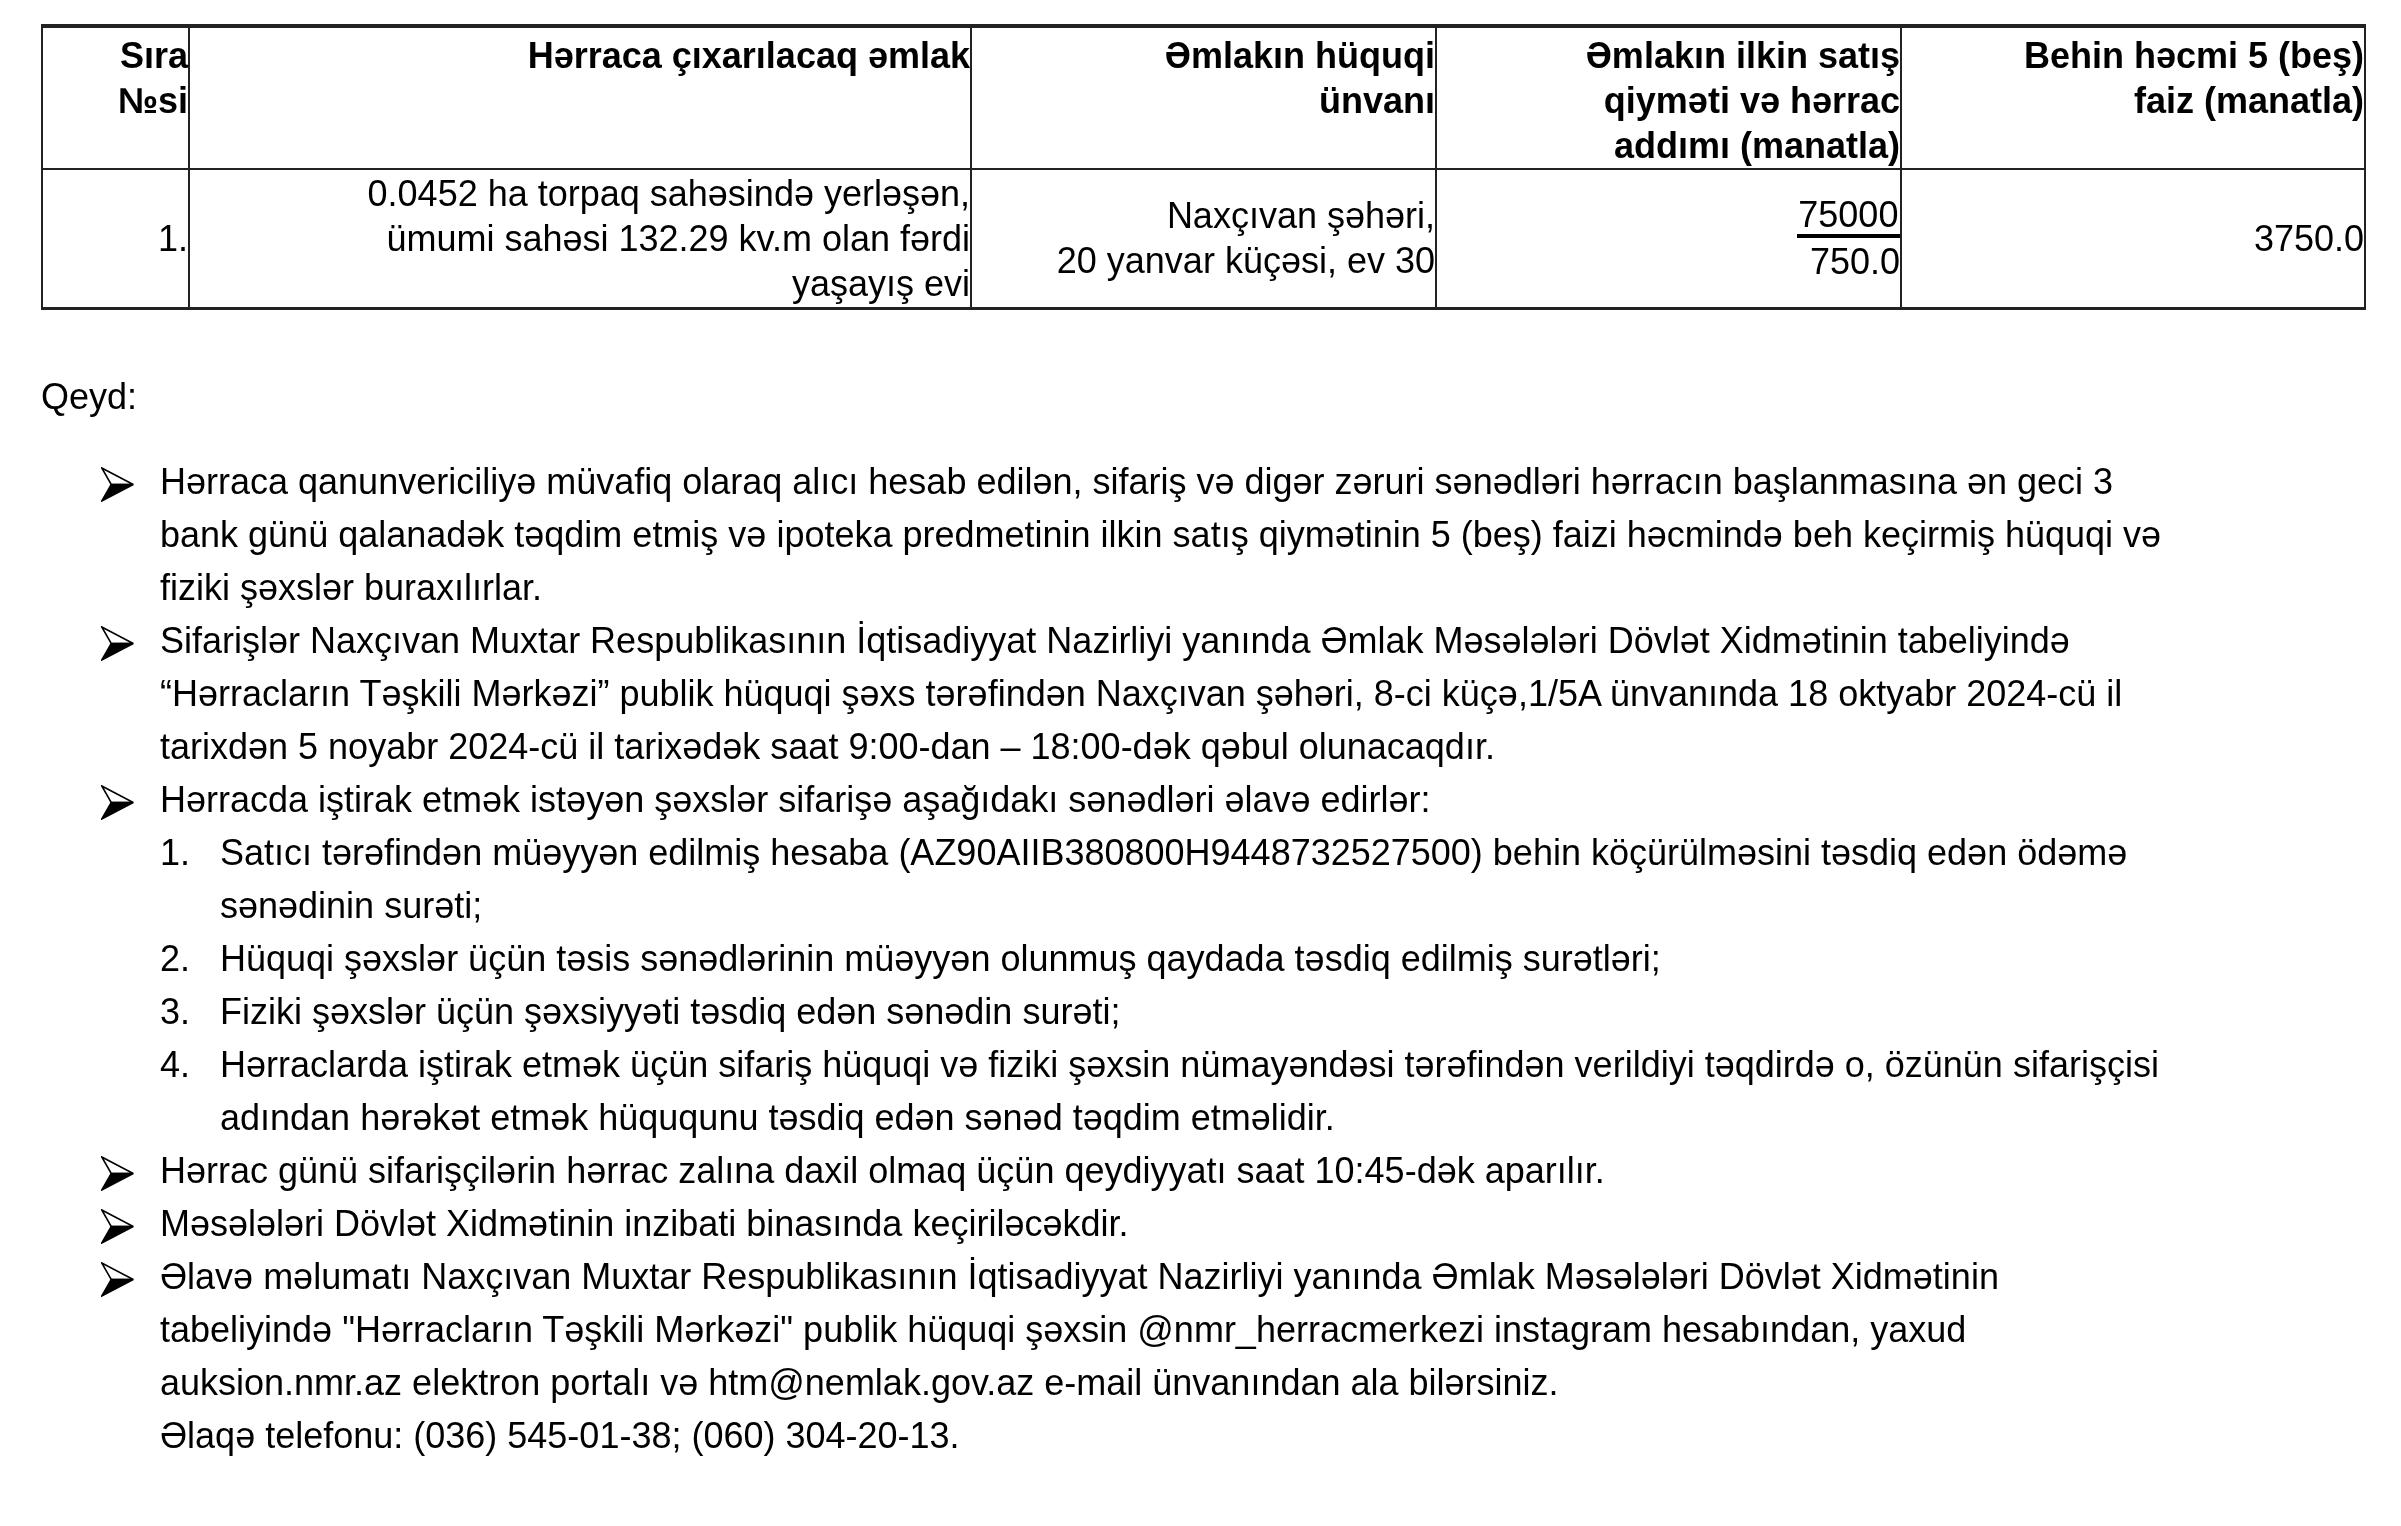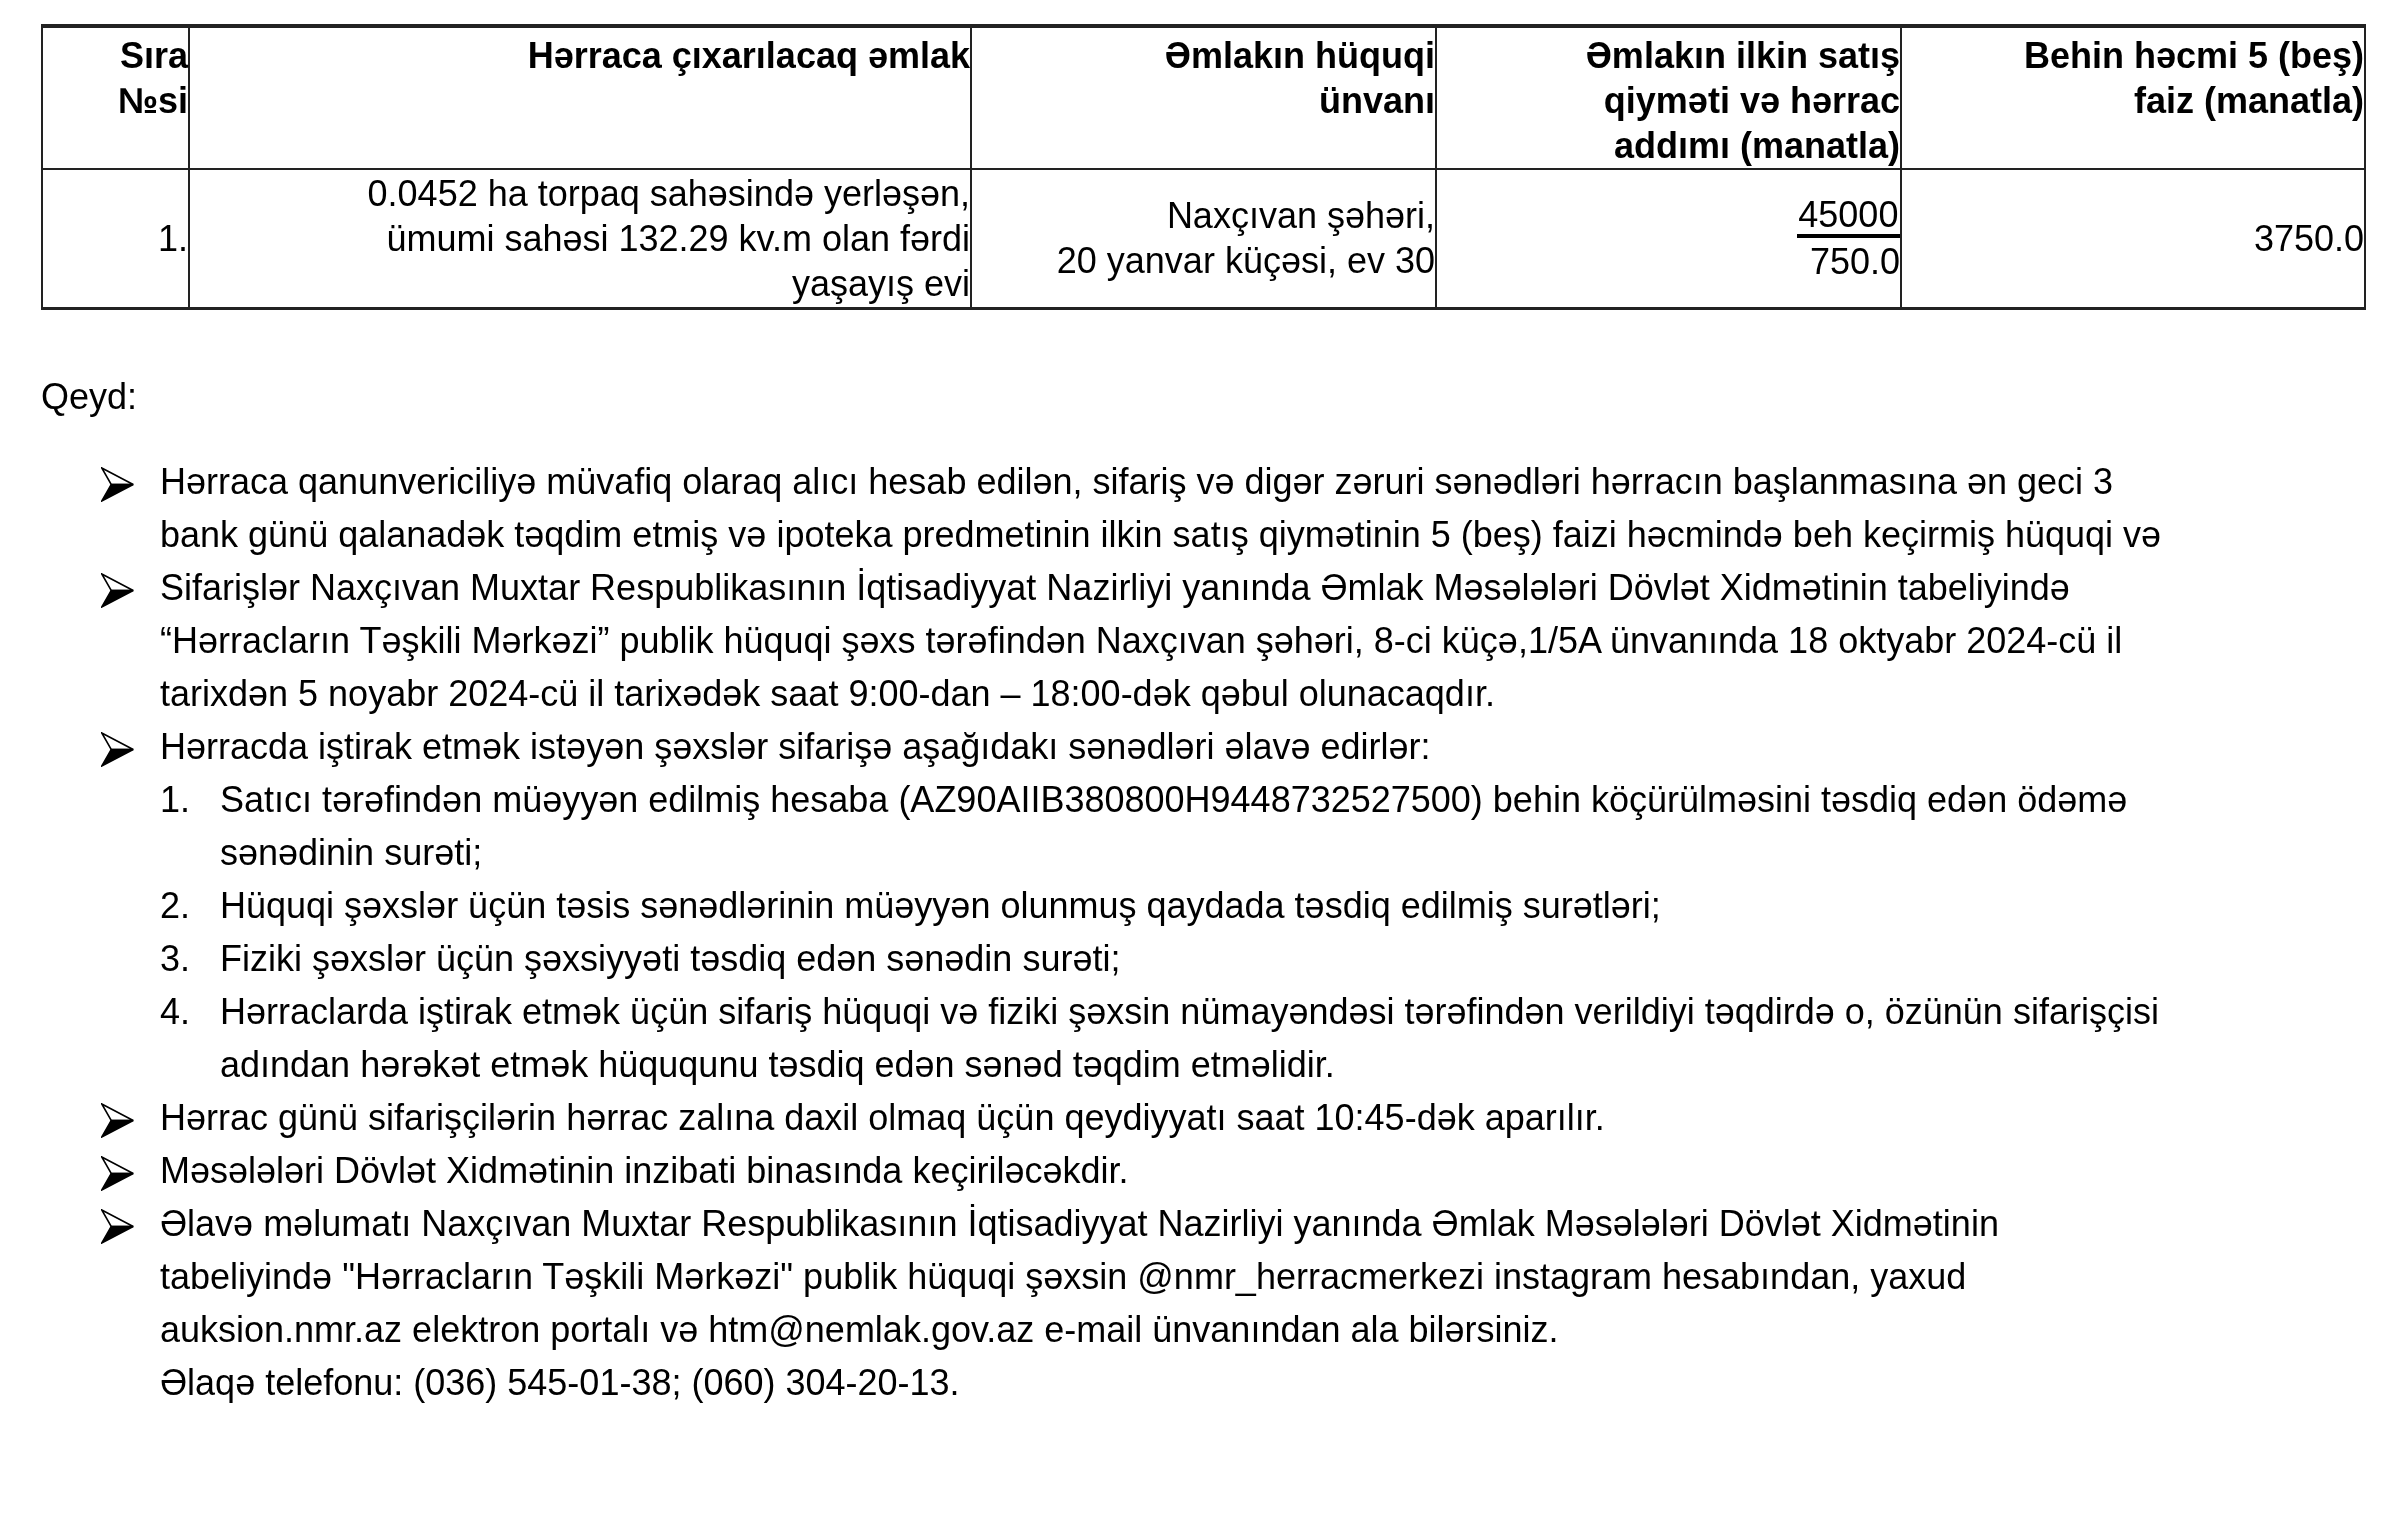--- a/index.html
+++ b/index.html
@@ -81,38 +81,39 @@
     <td>
       <span class="cell-line">0.0452 ha torpaq sahəsində yerləşən,</span>
       <span class="cell-line">ümumi sahəsi 132.29 kv.m olan fərdi</span>
       <span class="cell-line">yaşayış evi</span>
     </td>
     <td>
       <span class="cell-line">Naxçıvan şəhəri,</span>
       <span class="cell-line">20 yanvar küçəsi, ev 30</span>
     </td>
     <td>
-      <span class="price-top">45000</span>
+      <span class="price-top">75000</span>
       <span class="price-bottom">750.0</span>
     </td>
     <td>3750.0</td>
   </tr>
 </tbody>
   </table>
 
 <div class="qeyd">Qeyd:</div>
 
 <div class="notes" id="notes">
     <div class="bullet">
       <span class="arrow"><svg viewBox="0 0 42 44" width="33" height="35">
           <polygon points="1,1 41,22 13,22" fill="#ffffff" stroke="#000" stroke-width="2"></polygon>
           <polygon points="13,22 41,22 1,43" fill="#000" stroke="#000" stroke-width="2"></polygon>
         </svg></span>
       <span class="ln">Hərraca qanunvericiliyə müvafiq olaraq alıcı hesab edilən, sifariş və digər zəruri sənədləri hərracın başlanmasına ən geci 3</span>
       <span class="ln">bank günü qalanadək təqdim etmiş və ipoteka predmetinin ilkin satış qiymətinin 5 (beş) faizi həcmində beh keçirmiş hüquqi və</span>
+      <span class="ln">fiziki şəxslər buraxılırlar.</span>
     </div>
     <div class="bullet">
       <span class="arrow"><svg viewBox="0 0 42 44" width="33" height="35">
           <polygon points="1,1 41,22 13,22" fill="#ffffff" stroke="#000" stroke-width="2"></polygon>
           <polygon points="13,22 41,22 1,43" fill="#000" stroke="#000" stroke-width="2"></polygon>
         </svg></span>
       <span class="ln">Sifarişlər Naxçıvan Muxtar Respublikasının İqtisadiyyat Nazirliyi yanında Əmlak Məsələləri Dövlət Xidmətinin tabeliyində</span>
       <span class="ln">“Hərracların Təşkili Mərkəzi” publik hüquqi şəxs tərəfindən Naxçıvan şəhəri, 8-ci küçə,1/5A ünvanında 18 oktyabr 2024-cü il</span>
       <span class="ln">tarixdən 5 noyabr 2024-cü il tarixədək saat 9:00-dan – 18:00-dək qəbul olunacaqdır.</span>
     </div>

